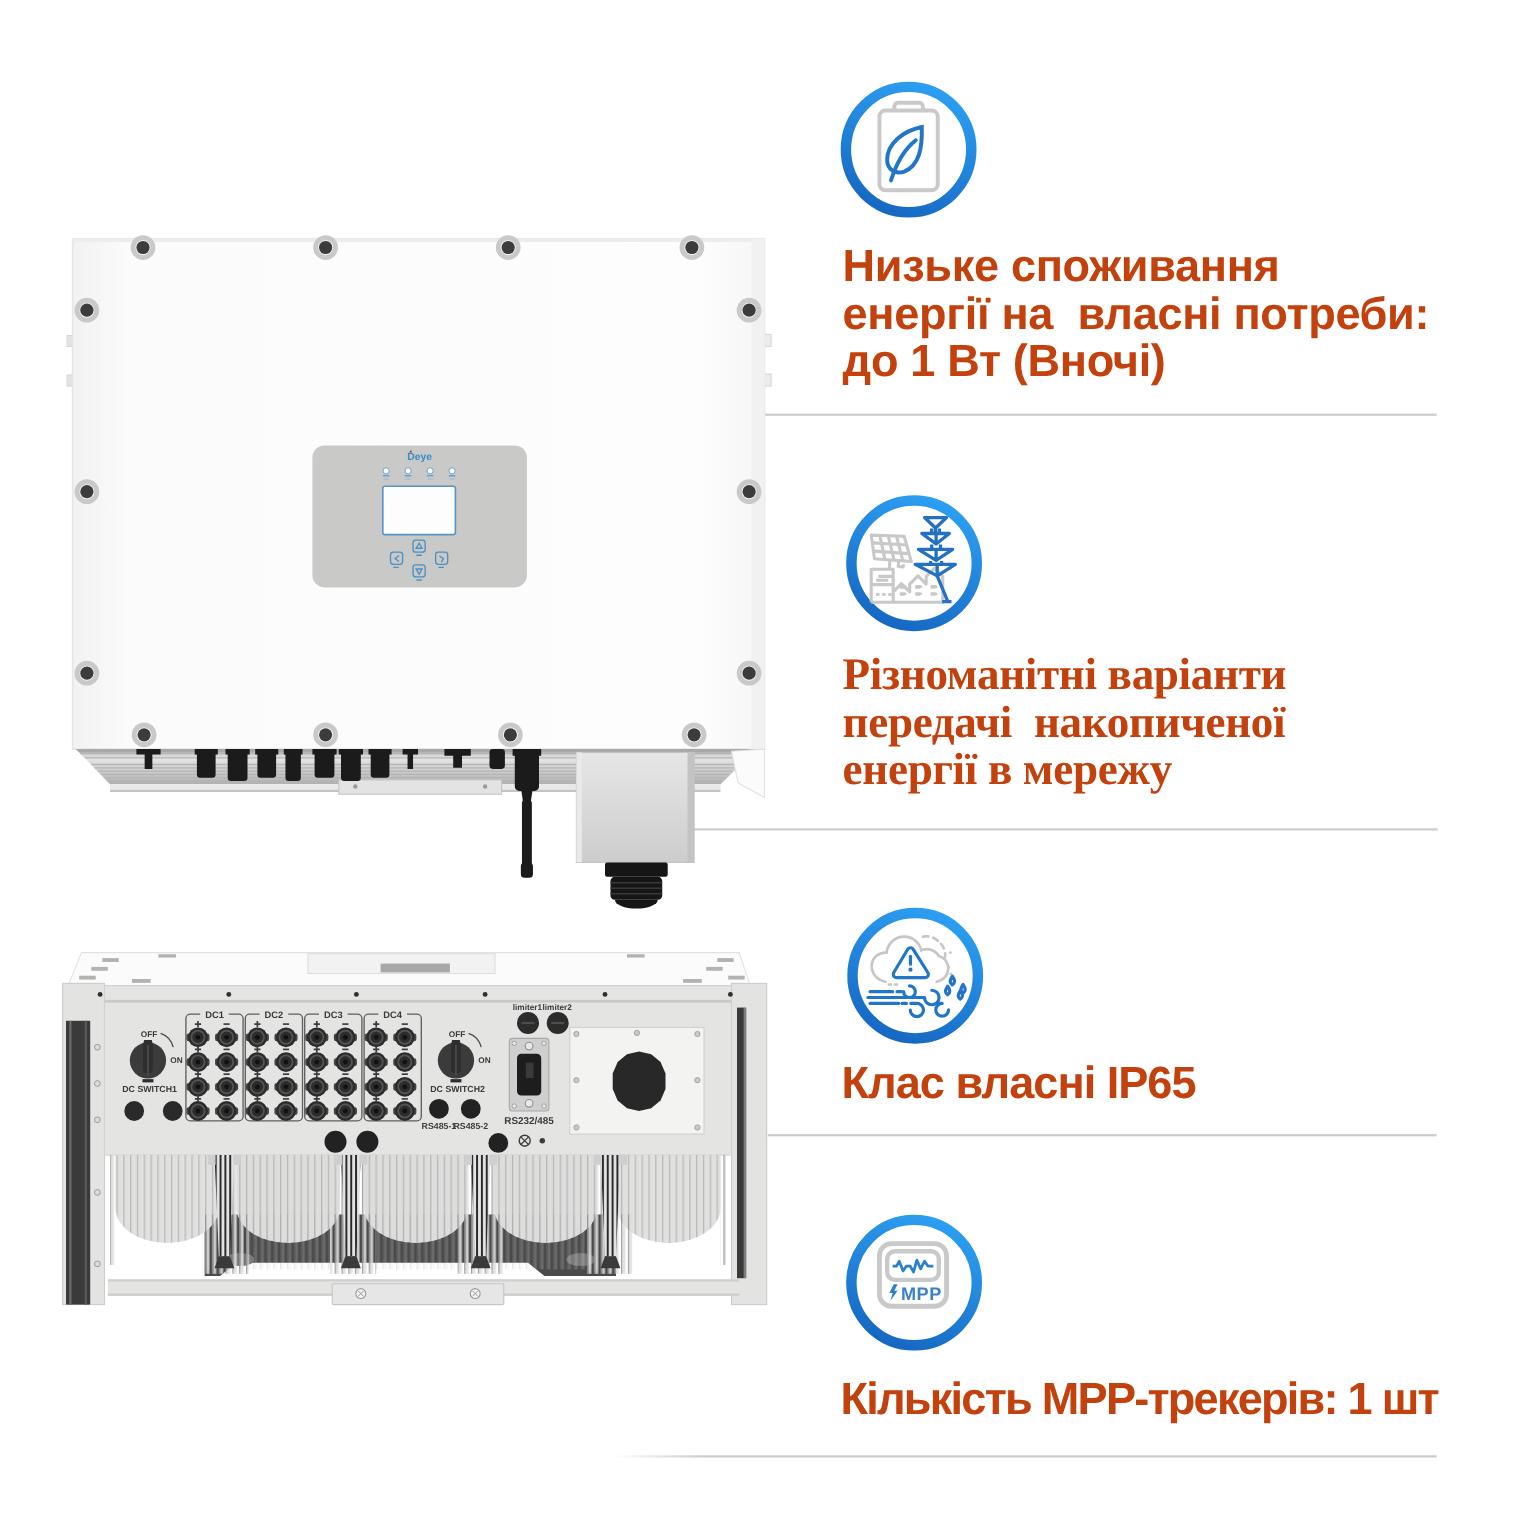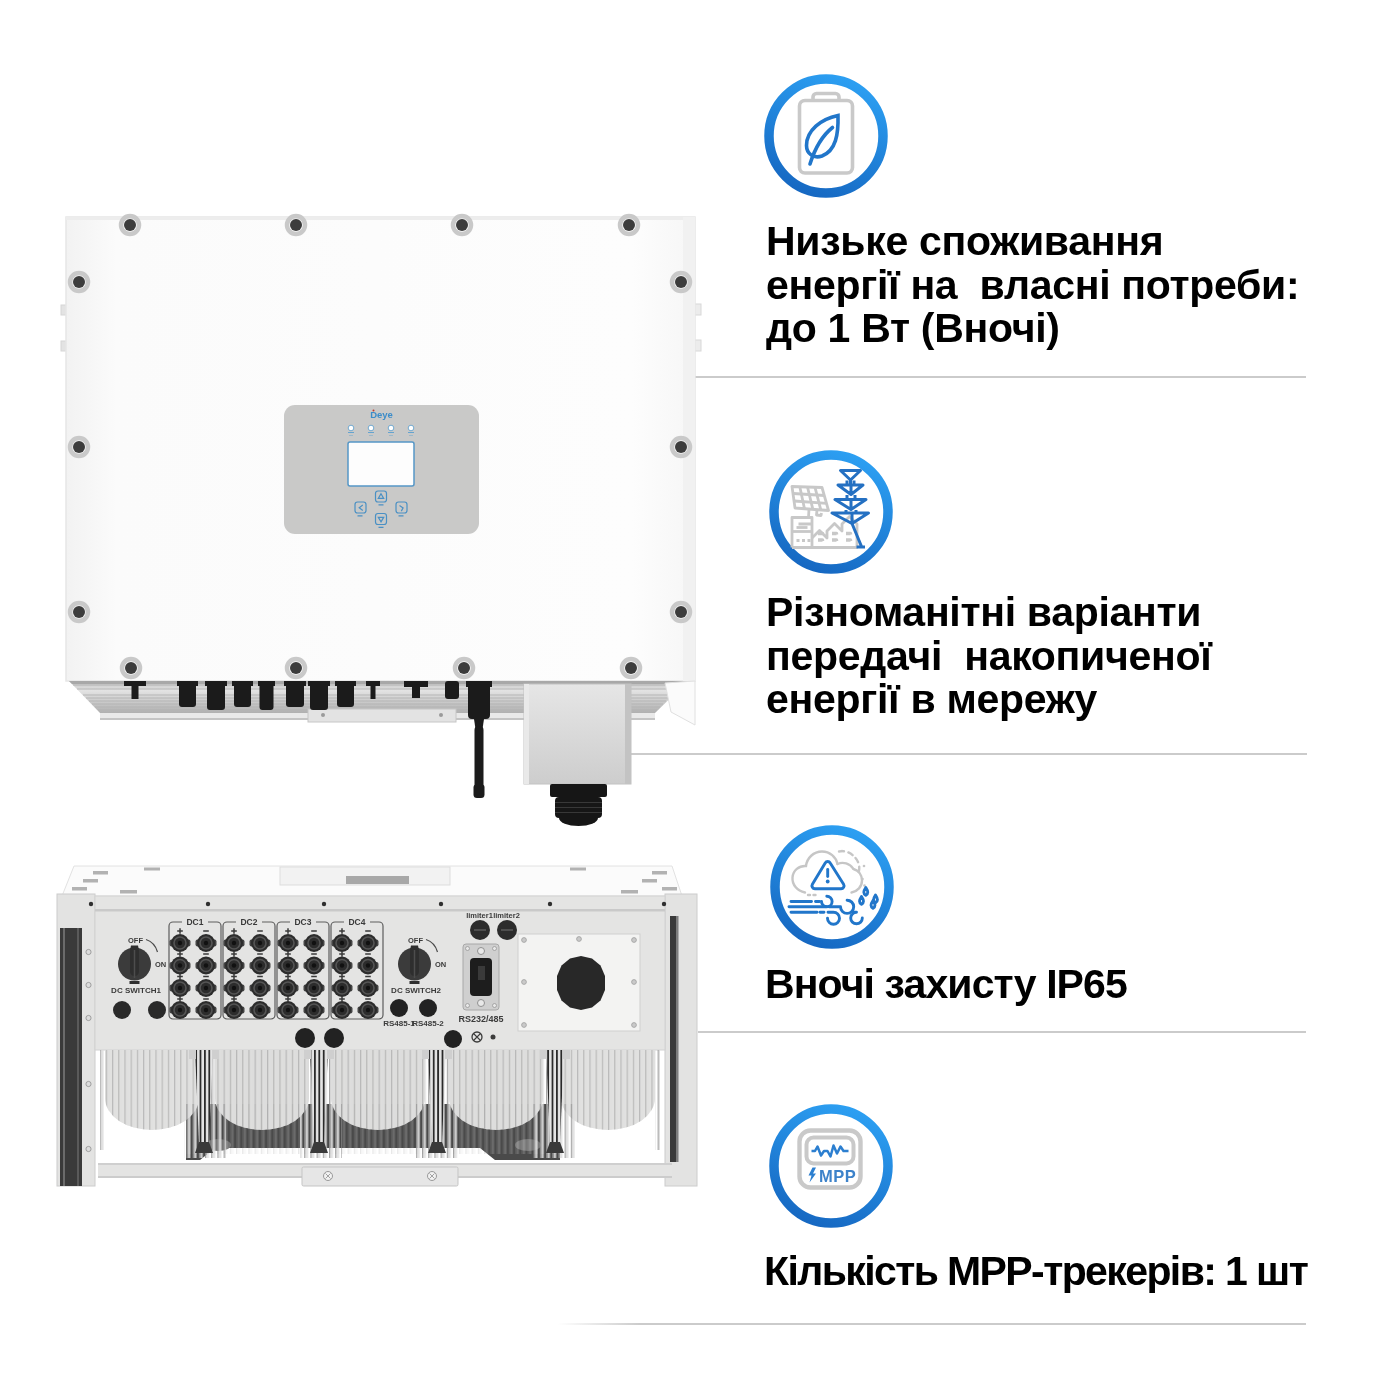--- a/index.html
+++ b/index.html
@@ -1,36 +1,36 @@
 <!DOCTYPE html>
 <html><head>
 <meta charset="utf-8">
 <style>
   html,body{margin:0;padding:0;}
   body{width:1400px;height:1400px;background:#ffffff;position:relative;overflow:hidden;
        font-family:"Liberation Sans", sans-serif;}
   .abs{position:absolute;}
-  .feat{position:absolute;font-weight:bold;color:#000000;font-size:41px;line-height:43.5px;letter-spacing:-0.3px;white-space:pre;}
+  .feat{position:absolute;font-weight:bold;color:#c2410c;font-size:41px;line-height:43.5px;letter-spacing:-0.3px;white-space:pre;}
   .div{position:absolute;height:2px;background:#cbcbcb;}
 </style>
 </head>
 <body>
 
 <div class="div" style="left:695px;top:376px;width:611px;"></div>
 <div class="div" style="left:630px;top:753px;width:677px;"></div>
 <div class="div" style="left:698px;top:1031px;width:608px;"></div>
 <div class="div" style="left:558px;top:1323px;width:748px;background:linear-gradient(to right,rgba(203,203,203,0) 0%,#cbcbcb 11%,#cbcbcb 100%);"></div>
 
 <div class="feat" style="left:766px;top:220px;">Низьке споживання
 енергії на  власні потреби:
 до 1 Вт (Вночі)</div>
-<div class="feat" style="left:766px;top:591px;">Різноманітні варіанти
+<div class="feat" style="left:766px;top:591px;font-family:Liberation Serif, serif;">Різноманітні варіанти
 передачі  накопиченої
 енергії в мережу</div>
-<div class="feat" style="left:765px;top:963px;letter-spacing:-0.9px;">Вночі захисту IP65</div>
+<div class="feat" style="left:765px;top:963px;letter-spacing:-0.9px;">Клас власні IP65</div>
 <div class="feat" style="left:764px;top:1250px;letter-spacing:-1.6px;">Кількість MPP-трекерів: 1 шт</div>
 
 <svg class="abs" style="left:761px;top:71px;" width="130" height="130" viewBox="0 0 130 130">
   <defs>
     <linearGradient id="bg1" x1="0.7" y1="0" x2="0.3" y2="1">
       <stop offset="0" stop-color="#2c9ff2"></stop>
         <stop offset="1" stop-color="#1668c2"></stop>
     </linearGradient>
   </defs>
   <circle cx="65" cy="65" r="57" fill="#fff" stroke="url(#bg1)" stroke-width="9.5"></circle>

